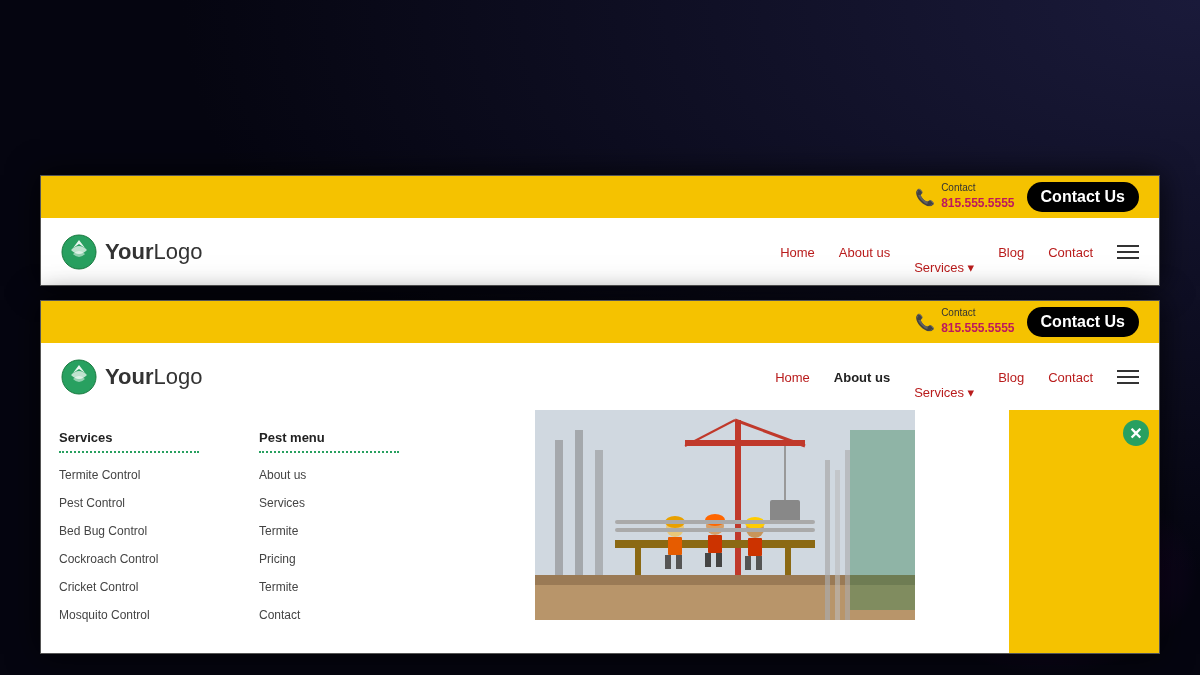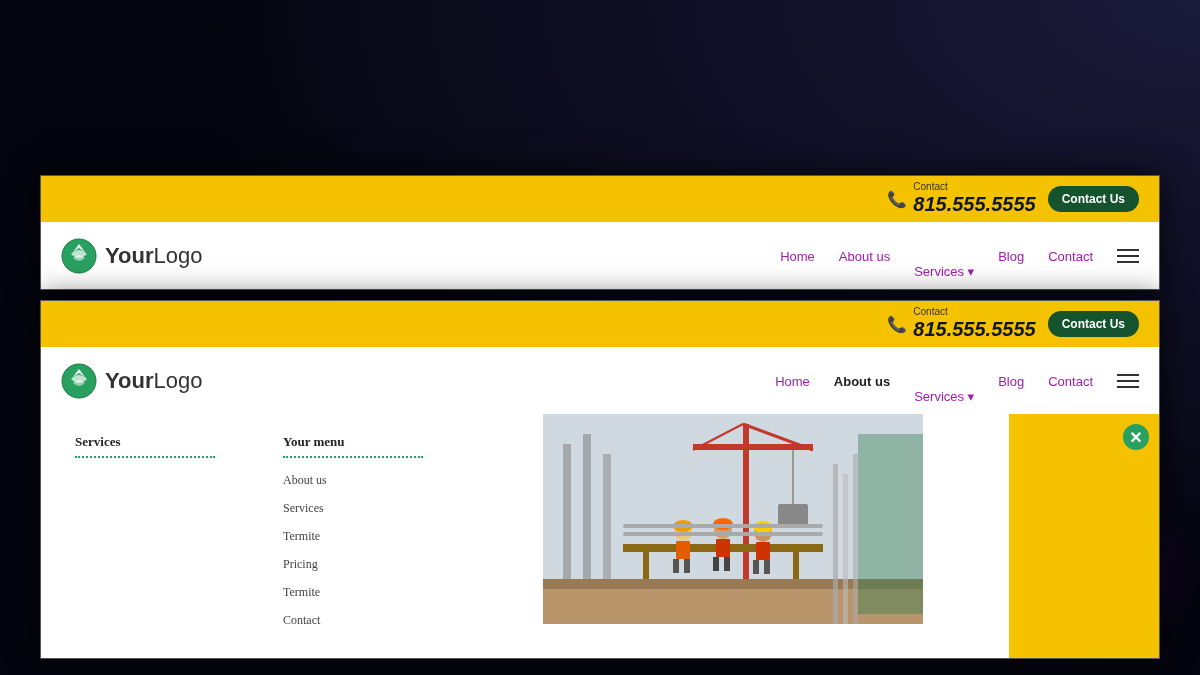--- a/index.html
+++ b/index.html
@@ -57,33 +57,32 @@
       color: #007a50;
       font-size: 16px;
     }
     .contact-label {
       font-size: 10px;
       color: #333;
       display: block;
       line-height: 1;
     }
     .phone-number {
-      font-size: 20px;
+      font-size: 12px;
       font-weight: bold;
-      color: #0f172a;
+      color: #be185d;
       line-height: 1.2;
-      font-style: italic;
     }
     .contact-us-btn {
-      background: #14532d;
+      background: #000000;
       color: white;
       border: none;
       padding: 6px 14px;
       border-radius: 20px;
-      font-size: 12px;
+      font-size: 16px;
       cursor: pointer;
       font-weight: bold;
     }
 
     
     .main-nav {
       background: white;
       padding: 10px 20px;
       display: flex;
       justify-content: space-between;
@@ -107,21 +106,21 @@
       font-weight: 900;
     }
     .nav-links {
       display: flex;
       align-items: center;
       gap: 24px;
       list-style: none;
     }
     .nav-links a {
       text-decoration: none;
-      color: #a21caf;
+      color: #b91c1c;
       font-size: 13px;
     }
     .nav-links .services-link {
       display: flex;
       align-items: center;
       gap: 3px;
       margin-top: 32px;
     }
     .hamburger {
       display: flex;
@@ -148,23 +147,22 @@
     }
 
     
     .dropdown-panel {
       background: white;
       display: flex;
       position: relative;
     }
 
     .dropdown-col {
-      padding: 20px 34px;
+      padding: 20px 18px;
       min-width: 200px;
-      font-family: Liberation Serif, serif;
     }
 
     .dropdown-col h3 {
       font-size: 13px;
       font-weight: bold;
       color: #222;
       margin-bottom: 6px;
     }
 
     .dropdown-divider {
@@ -343,24 +341,32 @@
         </li>
       </ul>
     </nav>
   </div>
 
   <div class="dropdown-panel">
 
     <div class="dropdown-col">
       <h3>Services</h3>
       <hr class="dropdown-divider">
+      <ul>
+        <li><a href="#">Termite Control</a></li>
+        <li><a href="#">Pest Control</a></li>
+        <li><a href="#">Bed Bug Control</a></li>
+        <li><a href="#">Cockroach Control</a></li>
+        <li><a href="#">Cricket Control</a></li>
+        <li><a href="#">Mosquito Control</a></li>
+      </ul>
     </div>
 
     <div class="dropdown-col">
-      <h3>Your menu</h3>
+      <h3>Pest menu</h3>
       <hr class="dropdown-divider">
       <ul>
         <li><a href="#">About us</a></li>
         <li><a href="#">Services</a></li>
         <li><a href="#">Termite</a></li>
         <li><a href="#">Pricing</a></li>
         <li><a href="#">Termite</a></li>
         <li><a href="#">Contact</a></li>
       </ul>
     </div>

